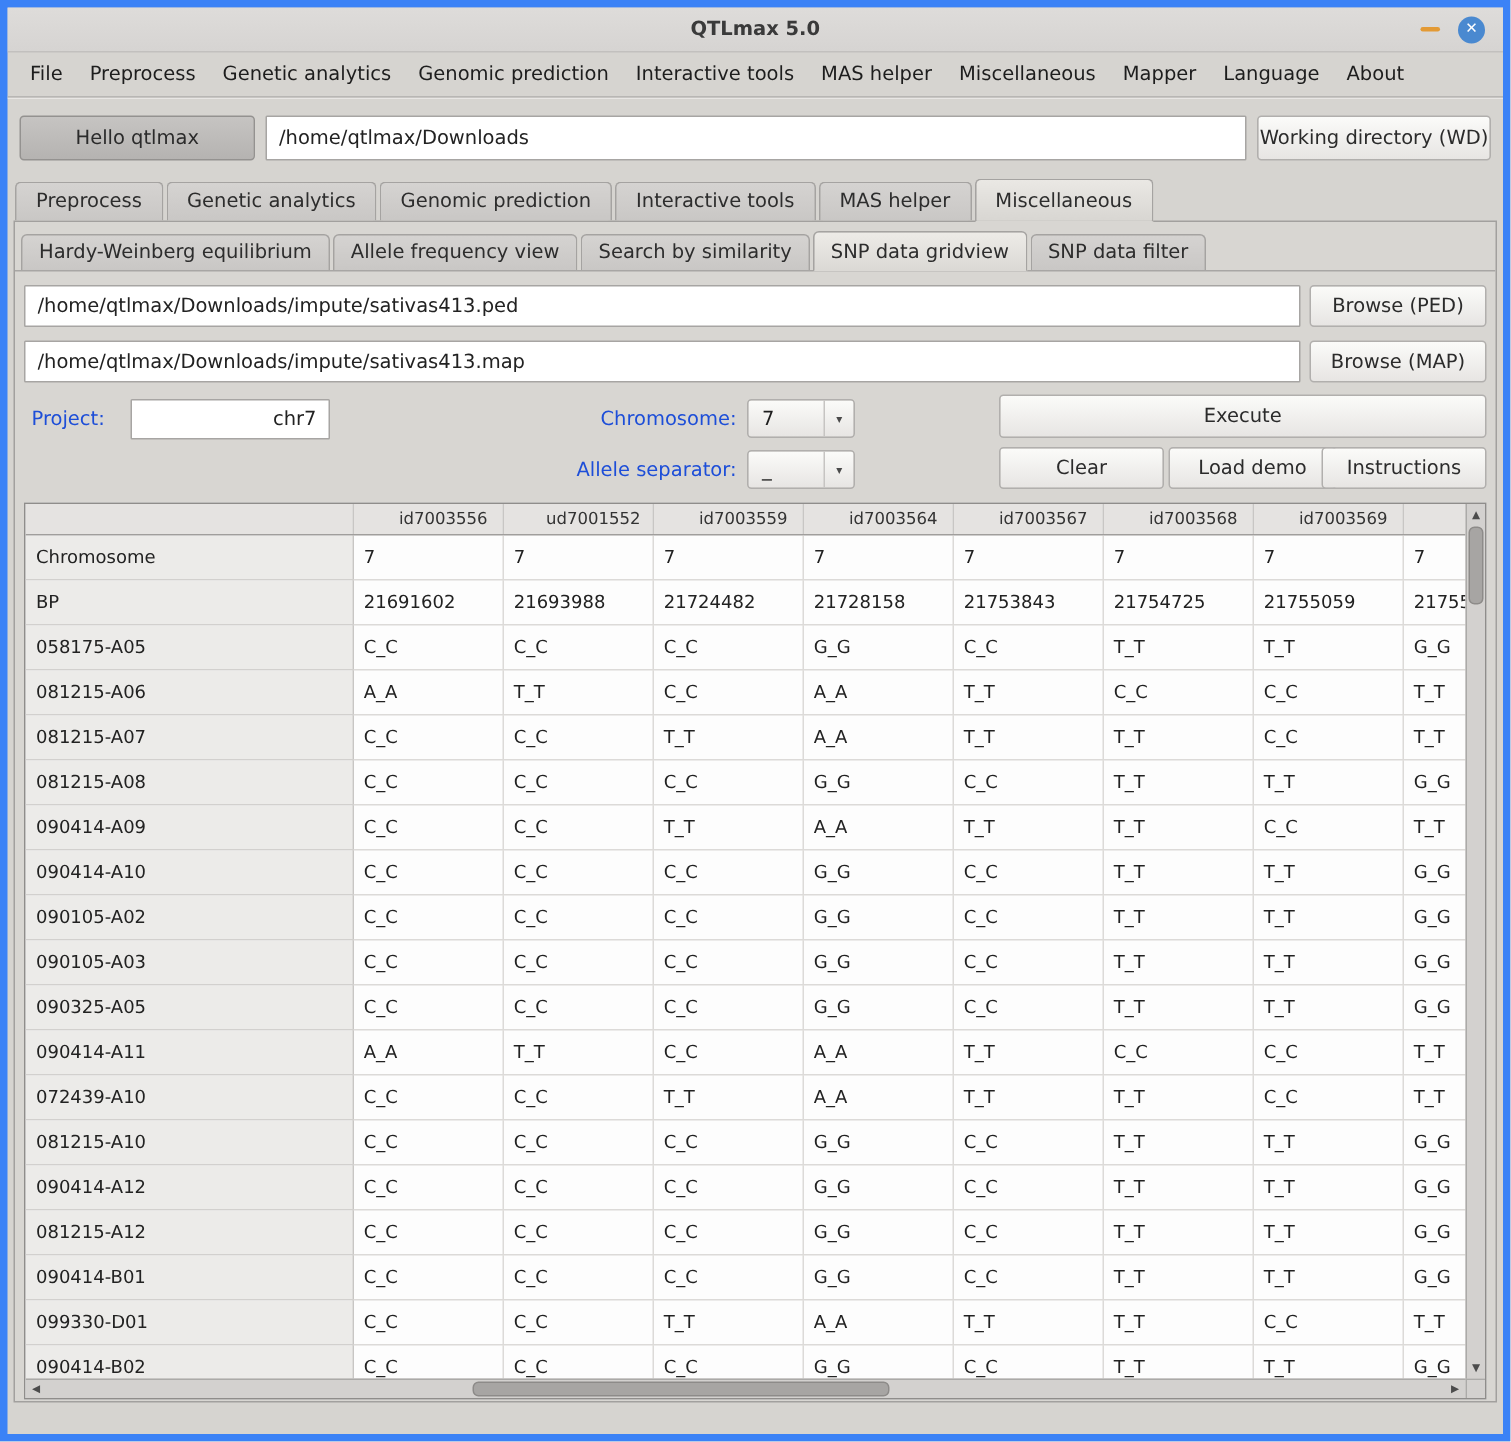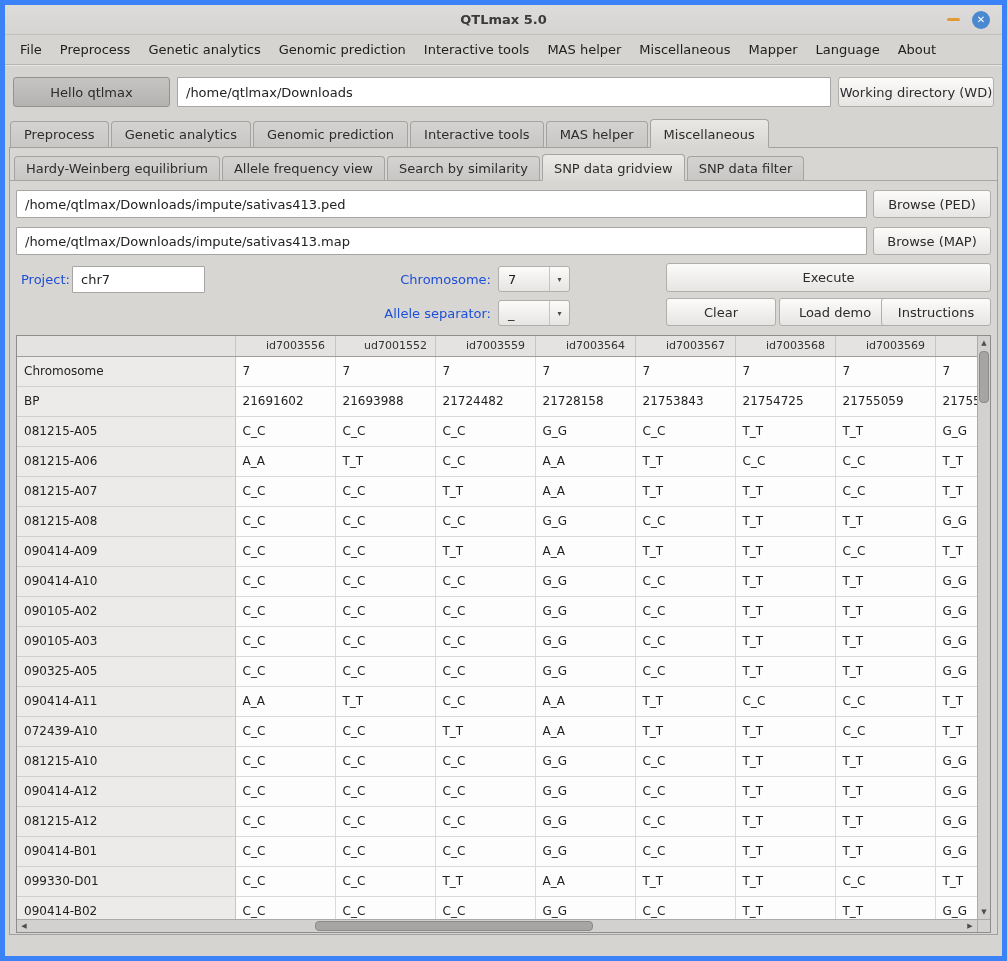--- a/index.html
+++ b/index.html
@@ -102,21 +102,21 @@
     margin-bottom: -1px;
     border-bottom: 1px solid #dbd9d5;
   }
   .file-row { display: flex; gap: 6px; margin: 9px 6px 0 6px; height: 28px; }
   .file-input { flex: 1; height: 28px; }
   .browse-btn { width: 118px; height: 28px; }
   
   .controls { position: relative; height: 66px; margin: 8px 6px 0 6px; }
   .ctl-label { position: absolute; font-size: 13px; color: #1d4ed8; }
   .lbl-project { left: 5px; top: 9px; }
-  .project-input { position: absolute; left: 56px; top: 3px; width: 133px; height: 27px; }
+  .project-input { position: absolute; left: 71px; top: 3px; width: 133px; height: 27px; text-align: right; }
   .lbl-chromosome { left: 295px; top: 9px; width: 180px; text-align: right; }
   .lbl-allele { left: 295px; top: 43px; width: 180px; text-align: right; }
   .combo {
     position: absolute; width: 72px; height: 26px;
     background: linear-gradient(#fbfbf9, #e7e5e3);
     border: 1px solid #b1afad; border-radius: 3px;
     display: flex; align-items: center;
   }
   .combo-chrom { left: 482px; top: 3px; }
   .combo-allele { left: 482px; top: 37px; }
@@ -327,21 +327,21 @@
                 <td>21691602</td>
                 <td>21693988</td>
                 <td>21724482</td>
                 <td>21728158</td>
                 <td>21753843</td>
                 <td>21754725</td>
                 <td>21755059</td>
                 <td>21755783</td>
               </tr>
               <tr>
-                <th>081215-A05</th>
+                <th>058175-A05</th>
                 <td>C_C</td>
                 <td>C_C</td>
                 <td>C_C</td>
                 <td>G_G</td>
                 <td>C_C</td>
                 <td>T_T</td>
                 <td>T_T</td>
                 <td>G_G</td>
               </tr>
               <tr>

